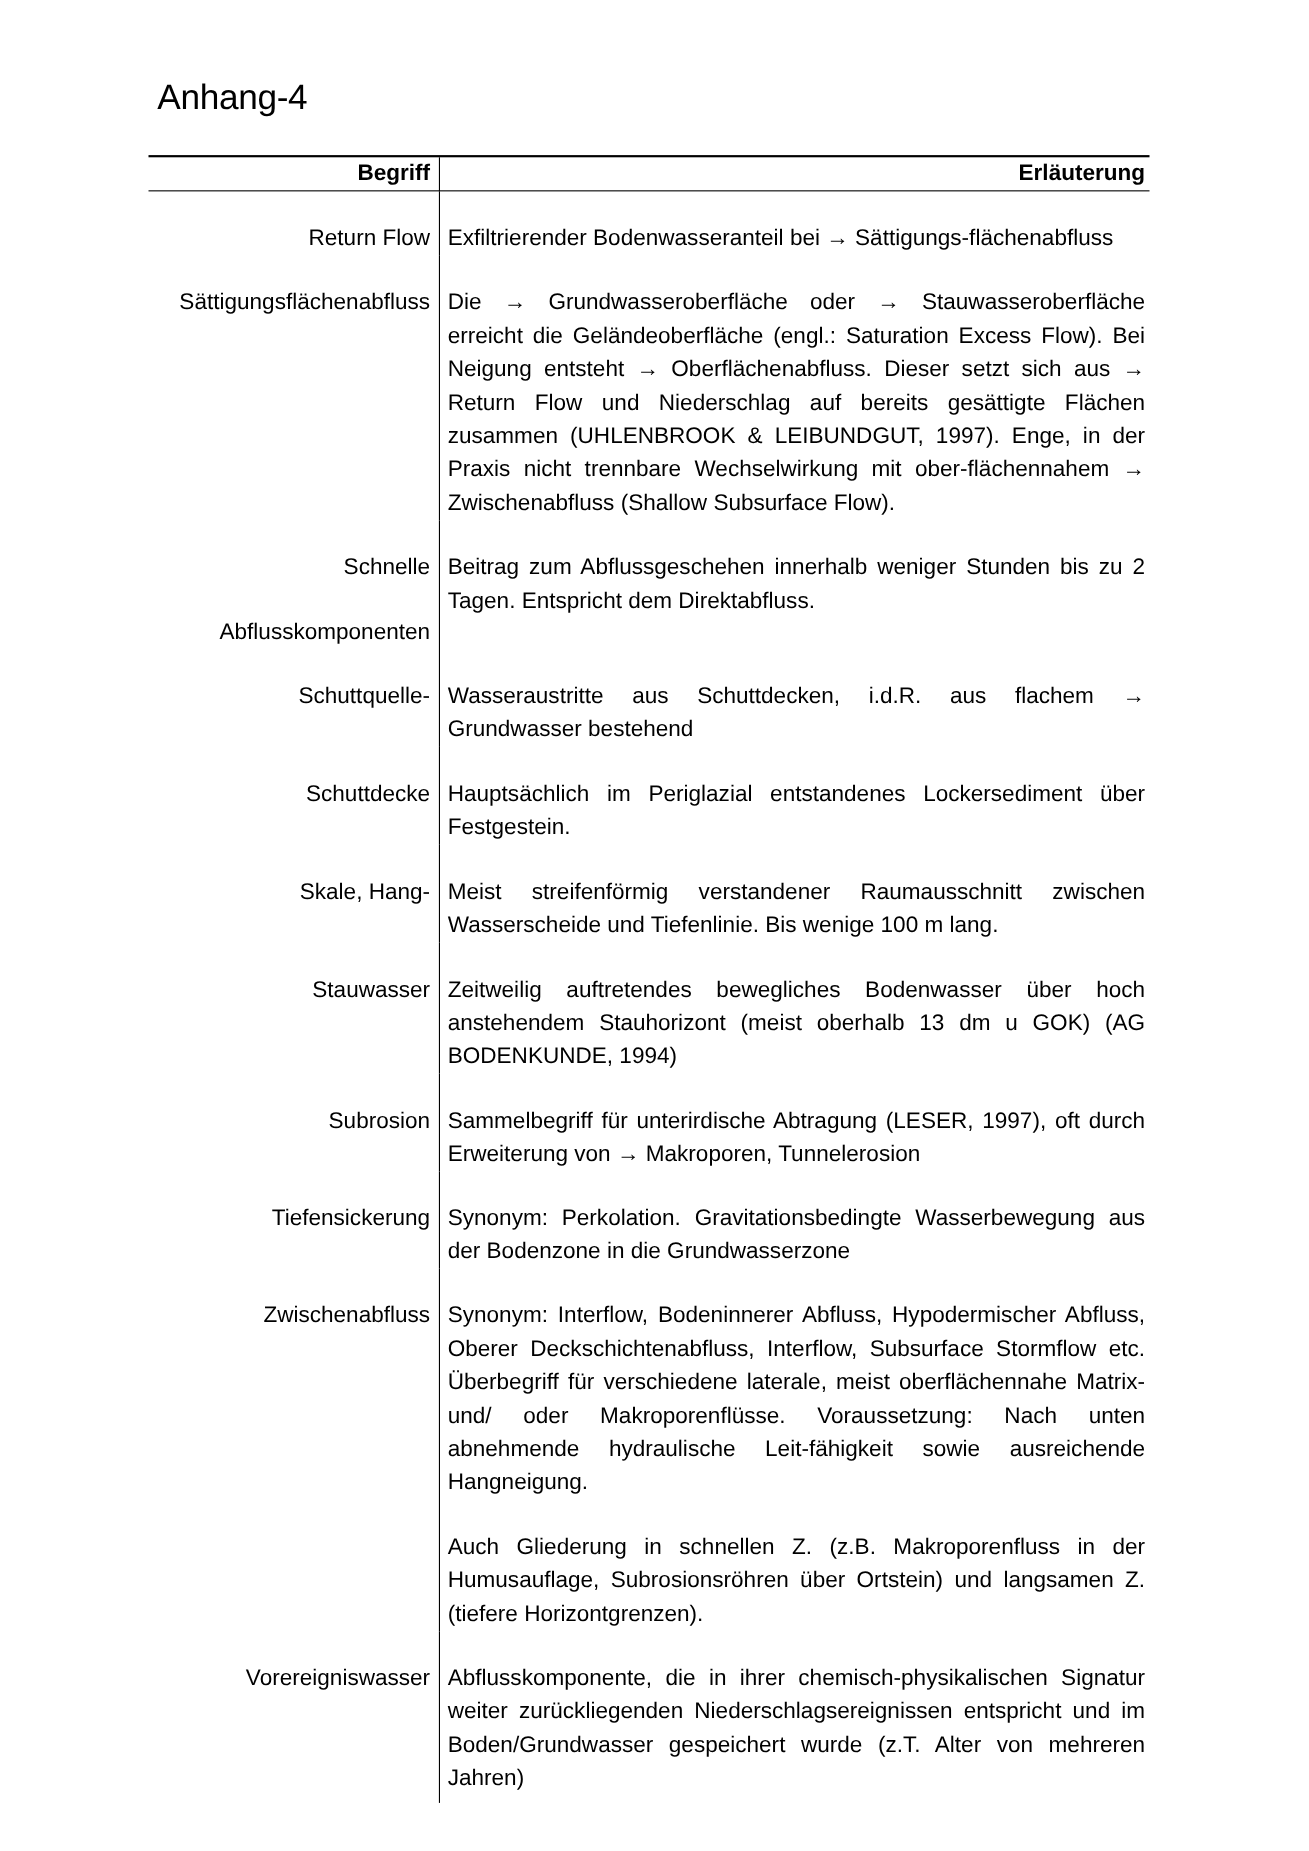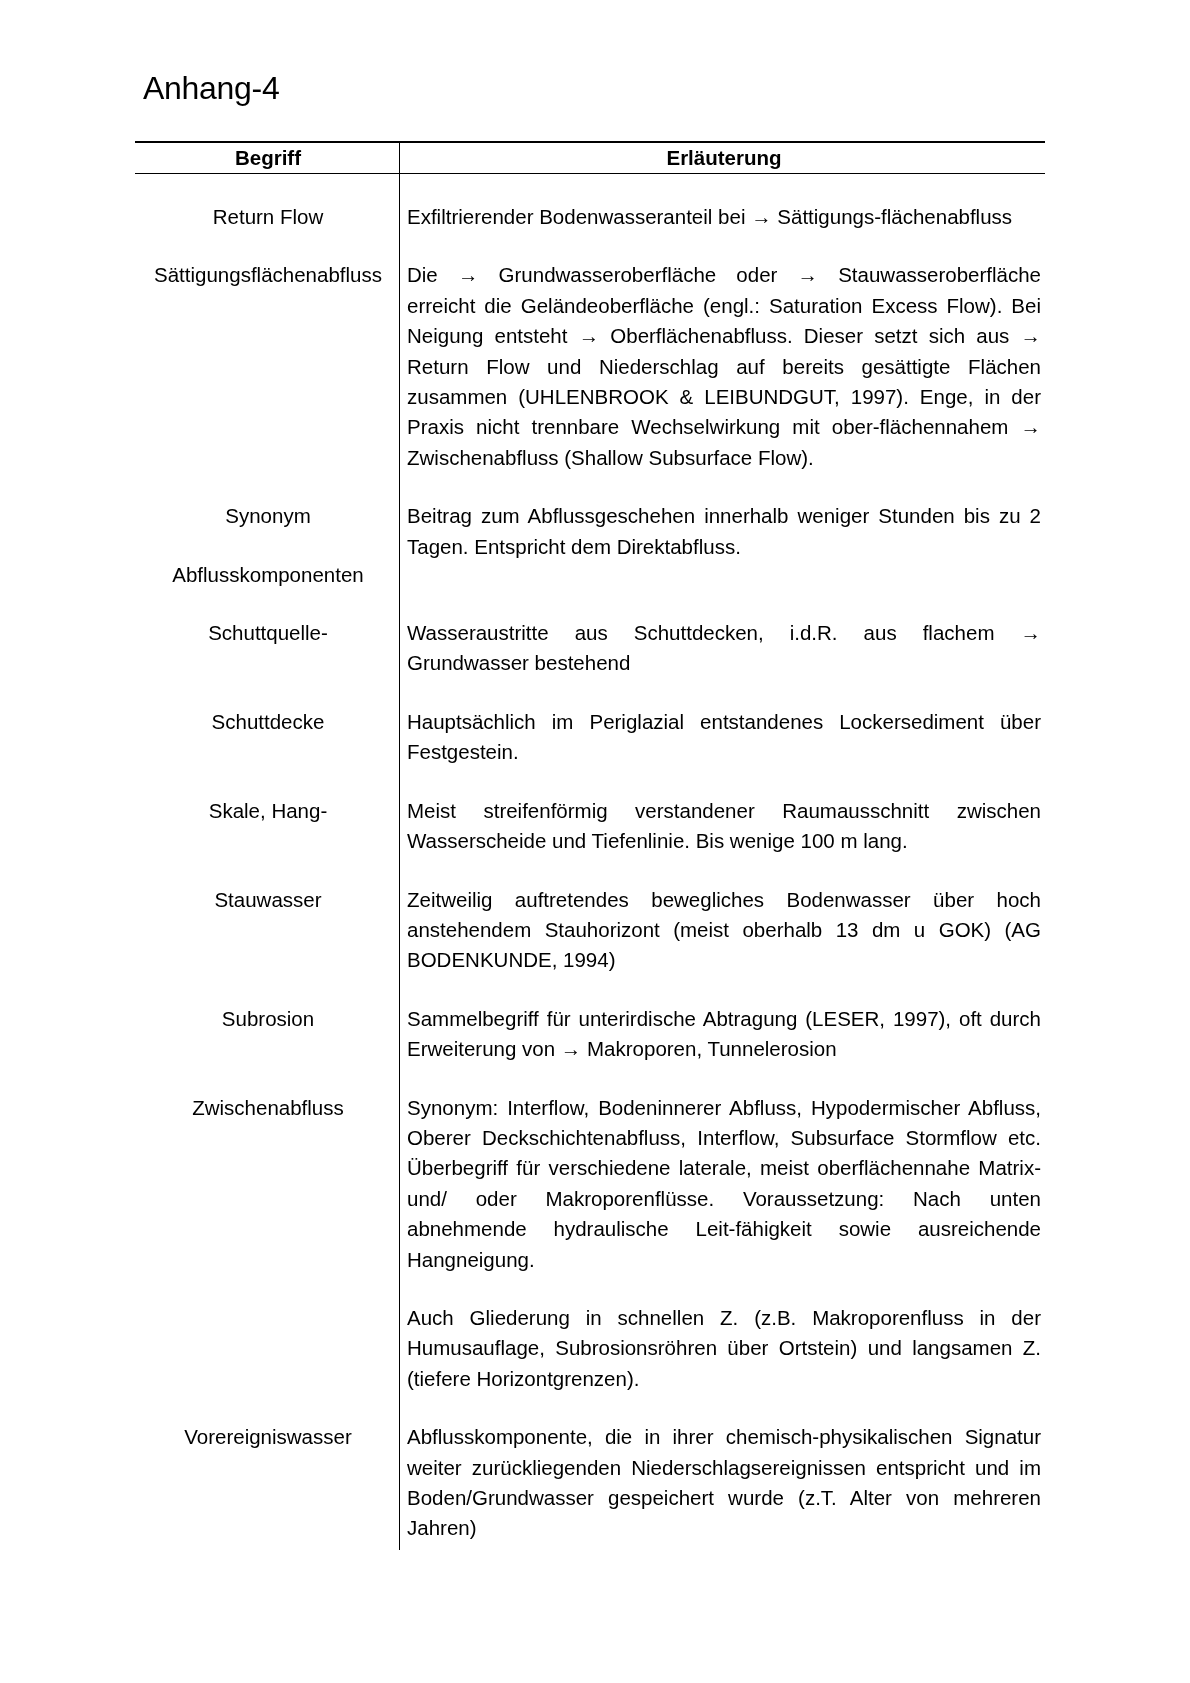--- a/index.html
+++ b/index.html
@@ -1,20 +1,20 @@
 <!DOCTYPE html>
 <html><head>
 <meta charset="utf-8">
 <style>
   html, body { margin: 0; padding: 0; background: #ffffff; }
   body { width: 1190px; height: 1683px; position: relative; overflow: hidden;
          font-family: "Liberation Sans", sans-serif; color: #000; }
   .page-header { position: absolute; left: 143px; top: 70px; font-size: 32px; font-weight: normal; letter-spacing: -0.3px; }
   .gloss { position: absolute; left: 135px; top: 141px; width: 910px; border-collapse: collapse; font-size: 20.5px; }
-  .gloss th, .gloss td { text-align: center; vertical-align: top; padding: 0 8px 0 10px; line-height: 30.4px; }
+  .gloss th, .gloss td { text-align: right; vertical-align: top; padding: 0 8px 0 10px; line-height: 30.4px; }
   .gloss thead th { border-top: 2px solid #000; border-bottom: 1px solid #000; font-weight: bold; line-height: 30px; }
   .gloss th.c1, .gloss td.c1 { width: 246px; border-right: 1.5px solid #000; white-space: nowrap; }
   .gloss td.c2, .gloss th.c2 { padding-left: 7px; padding-right: 4px; }
   .gloss td.c2 { text-align: justify; }
   .gloss tbody tr:last-child td { padding-bottom: 6px; }
   .line { display: block; margin-top: 28px; }
 </style>
 </head>
 <body>
 
@@ -39,21 +39,21 @@
       <tr>
         <td class="c1">
           <span class="line">Sättigungsflächenabfluss</span>
         </td>
         <td class="c2">
           <span class="line">Die → Grundwasseroberfläche oder → Stauwasseroberfläche erreicht die Geländeoberfläche (engl.: Saturation Excess Flow). Bei Neigung entsteht → Oberflächenabfluss. Dieser setzt sich aus → Return Flow und Niederschlag auf bereits gesättigte Flächen zusammen (UHLENBROOK &amp; LEIBUNDGUT, 1997). Enge, in der Praxis nicht trennbare Wechselwirkung mit ober-flächennahem → Zwischenabfluss (Shallow Subsurface Flow).</span>
         </td>
       </tr>
       <tr>
         <td class="c1">
-          <span class="line">Synonym</span>
+          <span class="line">Schnelle</span>
           <span class="line">Abflusskomponenten</span>
         </td>
         <td class="c2">
           <span class="line">Beitrag zum Abflussgeschehen innerhalb weniger Stunden bis zu 2 Tagen. Entspricht dem Direktabfluss.</span>
         </td>
       </tr>
       <tr>
         <td class="c1">
           <span class="line">Schuttquelle-</span>
         </td>
@@ -88,20 +88,28 @@
       <tr>
         <td class="c1">
           <span class="line">Subrosion</span>
         </td>
         <td class="c2">
           <span class="line">Sammelbegriff für unterirdische Abtragung (LESER, 1997), oft durch Erweiterung von → Makroporen, Tunnelerosion</span>
         </td>
       </tr>
       <tr>
         <td class="c1">
+          <span class="line">Tiefensickerung</span>
+        </td>
+        <td class="c2">
+          <span class="line">Synonym: Perkolation. Gravitationsbedingte Wasserbewegung aus der Bodenzone in die Grundwasserzone</span>
+        </td>
+      </tr>
+      <tr>
+        <td class="c1">
           <span class="line">Zwischenabfluss</span>
         </td>
         <td class="c2">
           <span class="line">Synonym: Interflow, Bodeninnerer Abfluss, Hypodermischer Abfluss, Oberer Deckschichtenabfluss, Interflow, Subsurface Stormflow etc. Überbegriff für verschiedene laterale, meist oberflächennahe Matrix- und/ oder Makroporenflüsse. Voraussetzung: Nach unten abnehmende hydraulische Leit-fähigkeit sowie ausreichende Hangneigung.</span>
           <span class="line">Auch Gliederung in schnellen Z. (z.B. Makroporenfluss in der Humusauflage, Subrosionsröhren über Ortstein) und langsamen Z. (tiefere Horizontgrenzen).</span>
         </td>
       </tr>
       <tr>
         <td class="c1">
           <span class="line">Vorereigniswasser</span>

